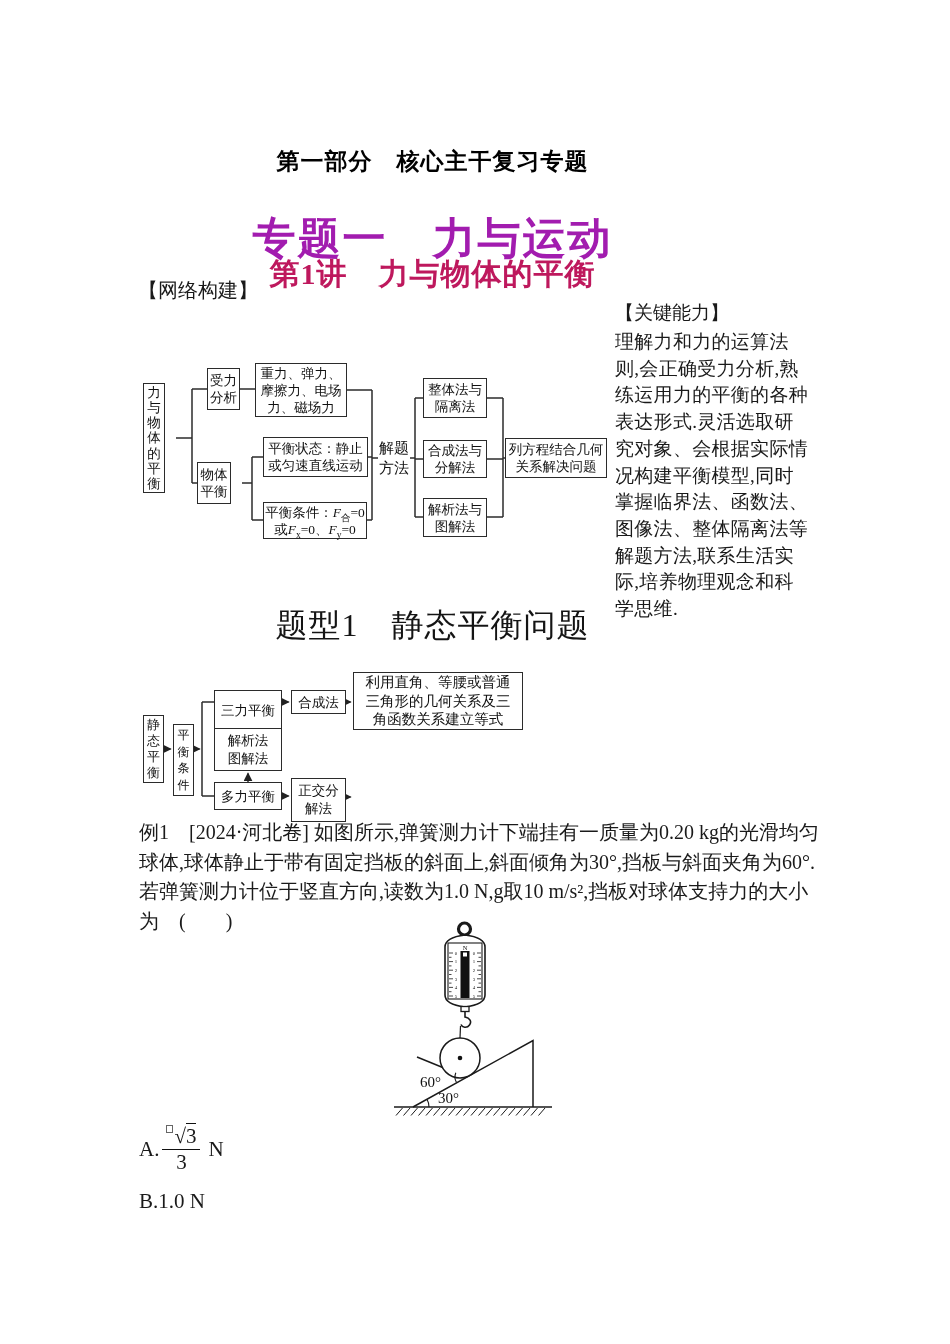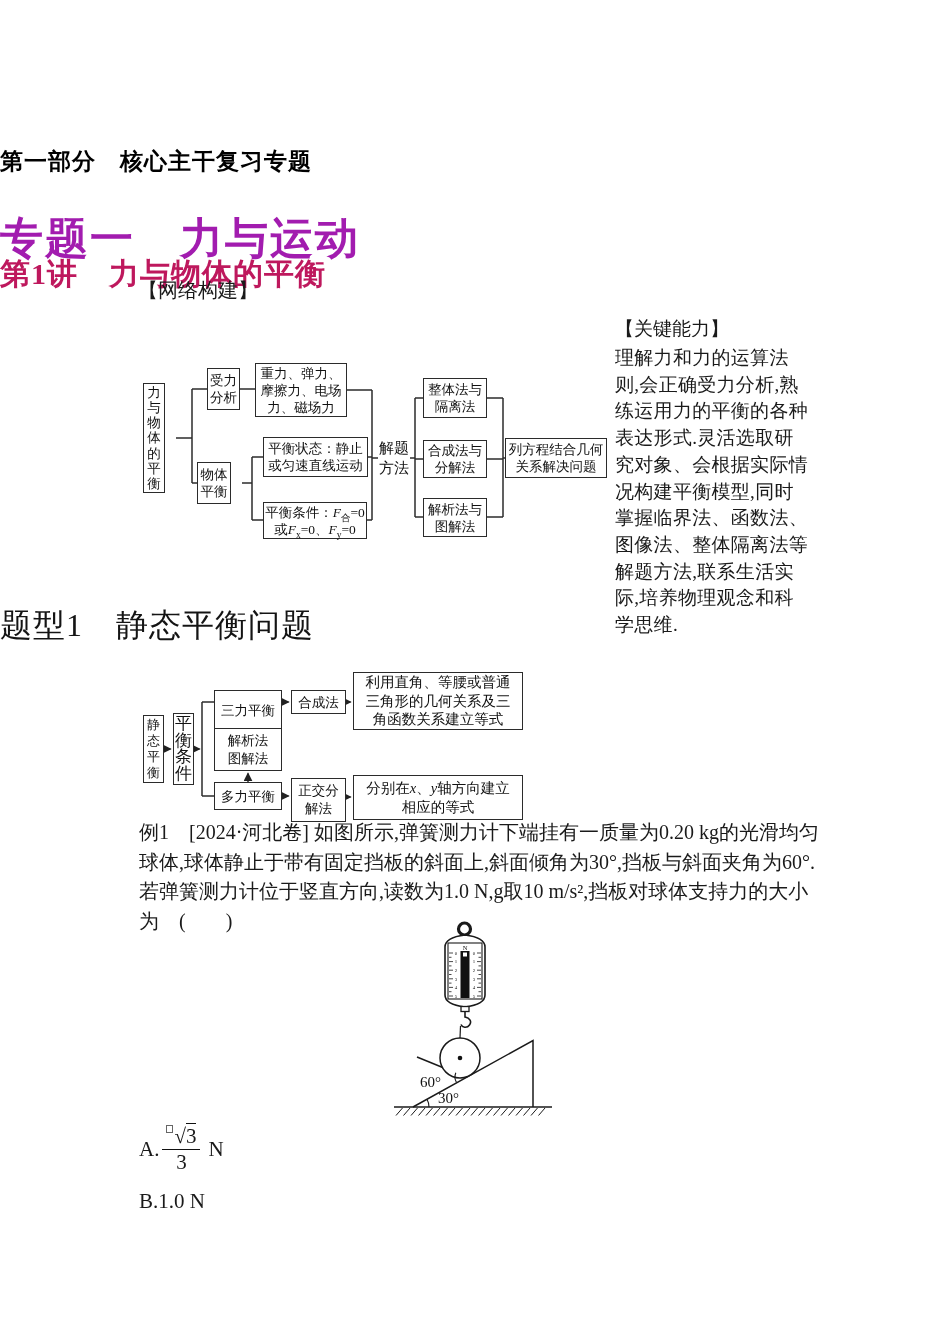--- a/index.html
+++ b/index.html
@@ -1,28 +1,28 @@
 <!DOCTYPE html>
 <html><head>
 <meta charset="utf-8">
 <style>
   html,body{margin:0;padding:0}
   body{
     width:950px;height:1344px;position:relative;background:#ffffff;
     font-family:"Liberation Serif","DejaVu Serif",serif;color:#1a1a1a;overflow:hidden;
   }
   .abs{position:absolute}
-  .ctr{left:0;width:865px;}
+  .ctr{left:0;width:865px;text-align:center}
   .part-title{top:131px;font-family:"Liberation Sans","DejaVu Sans",sans-serif;font-weight:bold;font-size:23px;letter-spacing:1px;color:#000}
   .topic-title{top:174px;font-size:43px;color:#a21caf;letter-spacing:2px}
   .lecture-title{top:224px;font-size:30px;color:#be185d;letter-spacing:1px}
   .ptype-title{top:604px;font-size:32px;color:#141414;letter-spacing:1px}
   .network-label{left:138px;top:277px;font-size:20px}
   .keyability{left:615px;top:300px;width:245px;font-size:19px}
-  .ka-label{margin:16px 0 3px 0}
+  .ka-label{margin:0 0 3px 0}
   .ka-text{line-height:26.7px;white-space:pre-line;letter-spacing:0.3px}
   .example-text{left:139px;top:818px;width:726px;font-size:20px;line-height:29.5px;white-space:pre-line}
   .diagram{position:absolute}
   .conn{position:absolute;left:0;top:0}
   .fc-box{
     position:absolute;border:1.6px solid #2b2b2b;background:#fff;box-sizing:border-box;
     display:flex;align-items:center;justify-content:center;text-align:center;
     font-size:13.5px;line-height:17px;padding:1px;color:#111;
   }
   .vbox{word-break:break-all;line-height:15.2px}
@@ -128,34 +128,31 @@
       <line x1="62" y1="126" x2="74" y2="126"></line>
       <line x1="142" y1="32" x2="148.5" y2="32" marker-end="url(#arr)"></line>
       <line x1="206" y1="32" x2="210.5" y2="32" marker-end="url(#arr)"></line>
       <line x1="108" y1="44" x2="108" y2="55.5" marker-end="url(#arr)"></line>
       <line x1="108" y1="112" x2="108" y2="103.5" marker-end="url(#arr)"></line>
       <line x1="142" y1="126" x2="148.5" y2="126" marker-end="url(#arr)"></line>
       <line x1="206" y1="127" x2="210.5" y2="127" marker-end="url(#arr)"></line>
     </g>
   </svg>
   <div class="fc-box vbox" style="left:3px;top:45px;width:21px;height:68px;font-size:13px;line-height:16px">静态平衡</div>
-  <div class="fc-box vbox" style="left:33px;top:43px;width:21px;height:72px;font-size:17px;line-height:16.5px">平衡条件</div>
+  <div class="fc-box vbox" style="left:33px;top:54px;width:21px;height:72px;font-size:12px;line-height:16.5px">平衡条件</div>
   <div class="fc-box" style="left:74px;top:20px;width:68px;height:40px">三力平衡</div>
   <div class="fc-box pre" style="left:74px;top:58px;width:68px;height:43px;line-height:18px">解析法
 图解法</div>
   <div class="fc-box" style="left:74px;top:112px;width:68px;height:28px">多力平衡</div>
   <div class="fc-box" style="left:151px;top:20px;width:55px;height:24px">合成法</div>
   <div class="fc-box pre" style="left:151px;top:108px;width:55px;height:44px;line-height:18px">正交分
 解法</div>
   <div class="fc-box pre" style="left:213px;top:2px;width:170px;height:58px;font-size:14.5px;line-height:18.5px">利用直角、等腰或普通
 三角形的几何关系及三
 角函数关系建立等式</div>
-  <div class="fc-box" style="left:213px;top:105px;width:170px;height:45px;font-size:14.5px;line-height:18.5px">
-    <div><span>分别在</span><i>x</i><span>、</span><i>y</i><span>轴方向建立</span><br><span>相应的等式</span></div>
-  </div>
 </div>
 
 <div class="abs example-text">例1　[2024·河北卷] 如图所示,弹簧测力计下端挂有一质量为0.20 kg的光滑均匀
 球体,球体静止于带有固定挡板的斜面上,斜面倾角为30°,挡板与斜面夹角为60°.
 若弹簧测力计位于竖直方向,读数为1.0 N,g取10 m/s²,挡板对球体支持力的大小
 为　(　　)</div>
 
 <svg class="abs" style="left:380px;top:920px" width="200" height="200" viewBox="0 0 200 200">
 
   <g>

